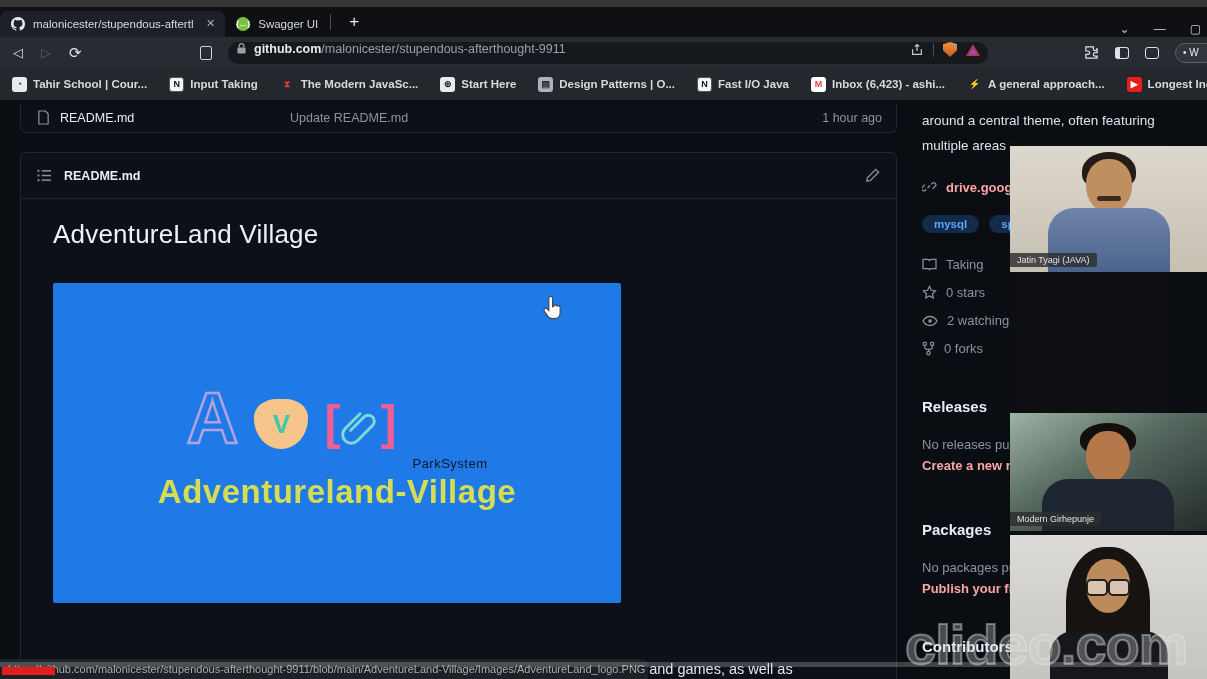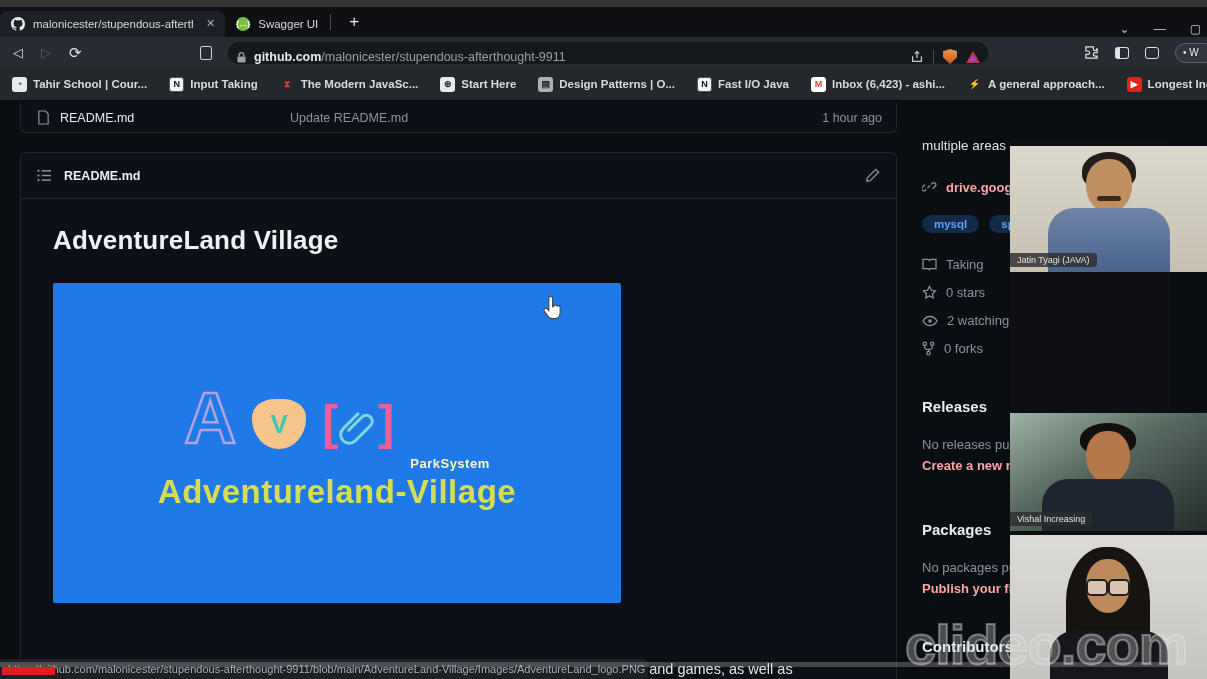--- a/index.html
+++ b/index.html
@@ -21,21 +21,21 @@
   .tab-sep{width:1px;height:16px;background:#4a4d52;margin:0 10px 0 2px}
   .new-tab{color:#e8eaed;font-size:17px;width:26px;height:26px;display:flex;align-items:center;justify-content:center}
   .win-controls{position:absolute;right:0;top:7px;height:30px;display:flex;align-items:center;gap:24px;padding-right:6px;color:#c7cacd}
   .win-controls span{font-size:12px;line-height:1}
 
   .toolbar{position:absolute;top:37px;left:0;right:0;height:31px;background:#282b31;display:flex;align-items:center}
   .nav-ic{font-size:13px;color:#dfe2e6;margin-left:13px}
   .nav-ic.dim{color:#5c6066}
   .bm-flag{width:12px;height:14px;border:1.5px solid #cfd2d6;border-radius:2px;margin:0 8px 0 118px}
   .addr{position:absolute;left:228px;top:42px;width:760px;height:22px;background:#15181d;border-radius:11px;
-    display:flex;align-items:flex-end;padding:0 8px;font-size:12.5px}
+    display:flex;align-items:flex-start;padding:0 8px;font-size:12.5px}
   .addr .host{color:#e8eaed;font-weight:bold}
   .addr .path{color:#9aa0a6}
   .addr-right{margin-left:auto;display:flex;align-items:center;gap:9px}
   .vdiv{width:1px;height:14px;background:#4a4d52}
   .ext-shield{width:14px;height:15px;background:linear-gradient(180deg,#f09340,#c85c20);
     clip-path:polygon(50% 0,100% 15%,100% 55%,50% 100%,0 55%,0 15%);position:relative}
   .ext-badge{position:absolute;right:-4px;top:-4px;width:8px;height:8px;border-radius:50%;background:#9aa0a6}
   .ext-tri{width:0;height:0;border-left:7px solid transparent;border-right:7px solid transparent;border-bottom:12px solid #c03546;position:relative}
   .ext-tri:after{content:"";position:absolute;left:-4px;top:5px;width:8px;height:6px;background:#8a4fd0;clip-path:polygon(50% 0,100% 100%,0 100%)}
   .tb-right{position:absolute;right:0;top:37px;height:31px;display:flex;align-items:center;gap:16px;padding-right:4px}
@@ -60,32 +60,32 @@
   .gh{position:absolute;top:100px;left:0;right:0;bottom:0;background:#0a0d12}
   .file-row{position:absolute;left:20px;top:3px;width:877px;height:30px;display:flex;align-items:center;
     border:1px solid #21262d;border-top:none;border-radius:0 0 6px 6px;background:#0d1117;font-size:12.5px}
   .file-row .fname{color:#e6edf3;margin-left:10px;width:230px}
   .file-row .fmsg{color:#8b949e;width:330px}
   .file-row .fage{color:#8b949e;margin-left:auto;margin-right:14px}
   .readme-card{position:absolute;left:20px;top:52px;width:877px;height:620px;border:1px solid #21262d;border-radius:6px;background:#0d1117}
   .readme-head{height:46px;border-bottom:1px solid #21262d;display:flex;align-items:center;padding:0 16px;gap:12px}
   .readme-head .rtitle{font-size:12.5px;font-weight:bold;color:#e6edf3}
   .pencil{margin-left:auto}
-  .h1{margin:26px 32px 0;font-size:26px;font-weight:bold;color:#eef2f6;letter-spacing:.2px}
+  .h1{margin:20px 32px 0;font-size:26px;font-weight:normal;color:#eef2f6;letter-spacing:.2px}
 
   .logo-img{position:absolute;left:32px;top:130px;width:568px;height:320px;background:#1f79e6;border-radius:2px;
     display:flex;flex-direction:column;align-items:center;justify-content:center}
   .logo-row{display:flex;align-items:flex-start;gap:16px;height:96px}
   .logo-a{font-size:72px;line-height:86px;font-weight:bold;color:transparent;-webkit-text-stroke:2.5px #b2a2e2}
   .logo-v{width:54px;height:50px;margin-top:24px;background:#f7c48c;border-radius:48% 48% 58% 58%/42% 42% 70% 70%;
     display:flex;align-items:center;justify-content:center;color:#3ec7a8;font-size:26px;font-weight:bold}
   .logo-br{position:relative;margin-top:18px;width:72px;height:62px;color:#ee5f95;font-size:48px;font-weight:600;line-height:60px}
   .logo-br .b1{position:absolute;left:0}.logo-br .b2{position:absolute;right:0}
   .logo-clip{position:absolute;left:16px;top:12px}
-  .logo-ps{align-self:flex-end;margin-top:24px;color:#fef9c3;font-size:13px;font-weight:bold;letter-spacing:.5px}
+  .logo-ps{align-self:flex-end;margin-top:24px;color:#0f172a;font-size:13px;font-weight:normal;letter-spacing:.5px}
   .logo-word{margin-top:2px;font-size:33px;font-weight:bold;color:#d6dd52;letter-spacing:.5px}
 
   .para1{position:absolute;left:32px;top:505px;width:820px;font-size:14.5px;color:#dfe4e9;line-height:22px}
 
   
   .gh-side{position:absolute;left:922px;top:100px;width:285px;bottom:0;font-size:13.5px;overflow:hidden}
   .about-p{color:#dfe4e9;line-height:25px;margin-top:8px;white-space:nowrap}
   .side-row{display:flex;align-items:center;gap:9px;margin-top:0;color:#8b949e;font-size:13px}
   .link-blue{color:#fca5a5;font-weight:700;text-decoration:none}
   .topics{display:flex;gap:10px;margin:20px 0 0}
@@ -287,21 +287,21 @@
         <div class="logo-word">Adventureland-Village</div>
       </div>
 
       <div class="para1">AdventureLand Village is an amusement park that features various attractions, such as rides and games, as well as</div>
 
     </div>
   </div>
 
   <div class="gh-side">
     <div class="about-p">
-      <br>
+      <span>around a central theme, often featuring</span><br>
       <span>multiple areas with different themes.</span>
     </div>
     <div class="side-row" style="margin-top:22px">
       <svg width="15" height="15" viewBox="0 0 16 16">
         <path d="M6.5 9.5 9.5 6.5M5 11 3.6 12.4a2.5 2.5 0 0 1-3.5-3.5L3.5 5.5M11 5l1.4-1.4a2.5 2.5 0 0 1 3.5 3.5L12.5 10.5" transform="scale(.9)" fill="none" stroke="#8b949e" stroke-width="1.5"></path>
       </svg>
       <span class="link-blue">drive.goog</span>
     </div>
     <div class="topics">
       <span class="topic">mysql</span>
@@ -353,21 +353,21 @@
     <div class="tile t1">
       <div class="hair"></div>
         <div class="face"></div>
         <div class="torso"></div>
       <span class="name-tag">Jatin Tyagi (JAVA)</span>
     </div>
     <div class="tile t3">
       <div class="hair"></div>
         <div class="face"></div>
         <div class="torso"></div>
-      <span class="name-tag">Vishal Increasing</span>
+      <span class="name-tag">Modern Girhepunje</span>
     </div>
     <div class="tile t4">
       <div class="hair"></div>
         <div class="face"></div>
         <div class="glasses"></div>
         <div class="torso"></div>
 
     </div>
   </div>
 

